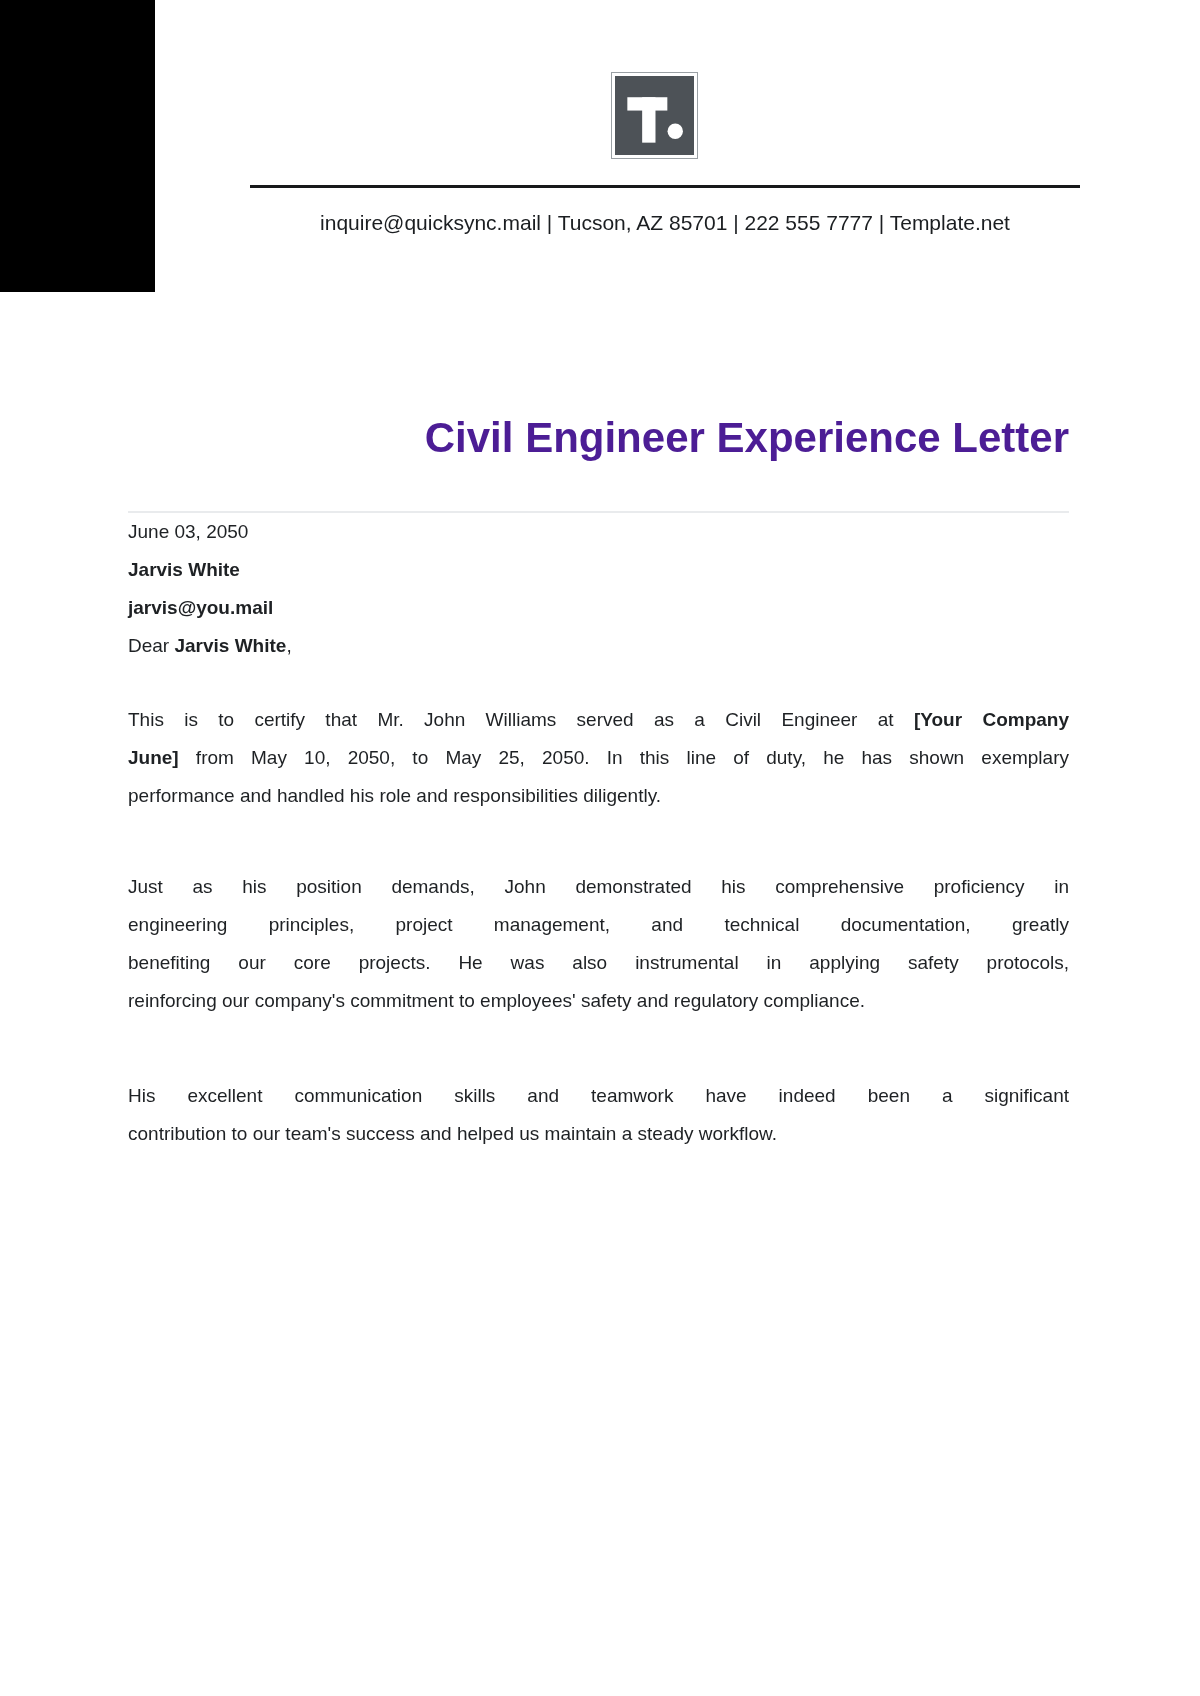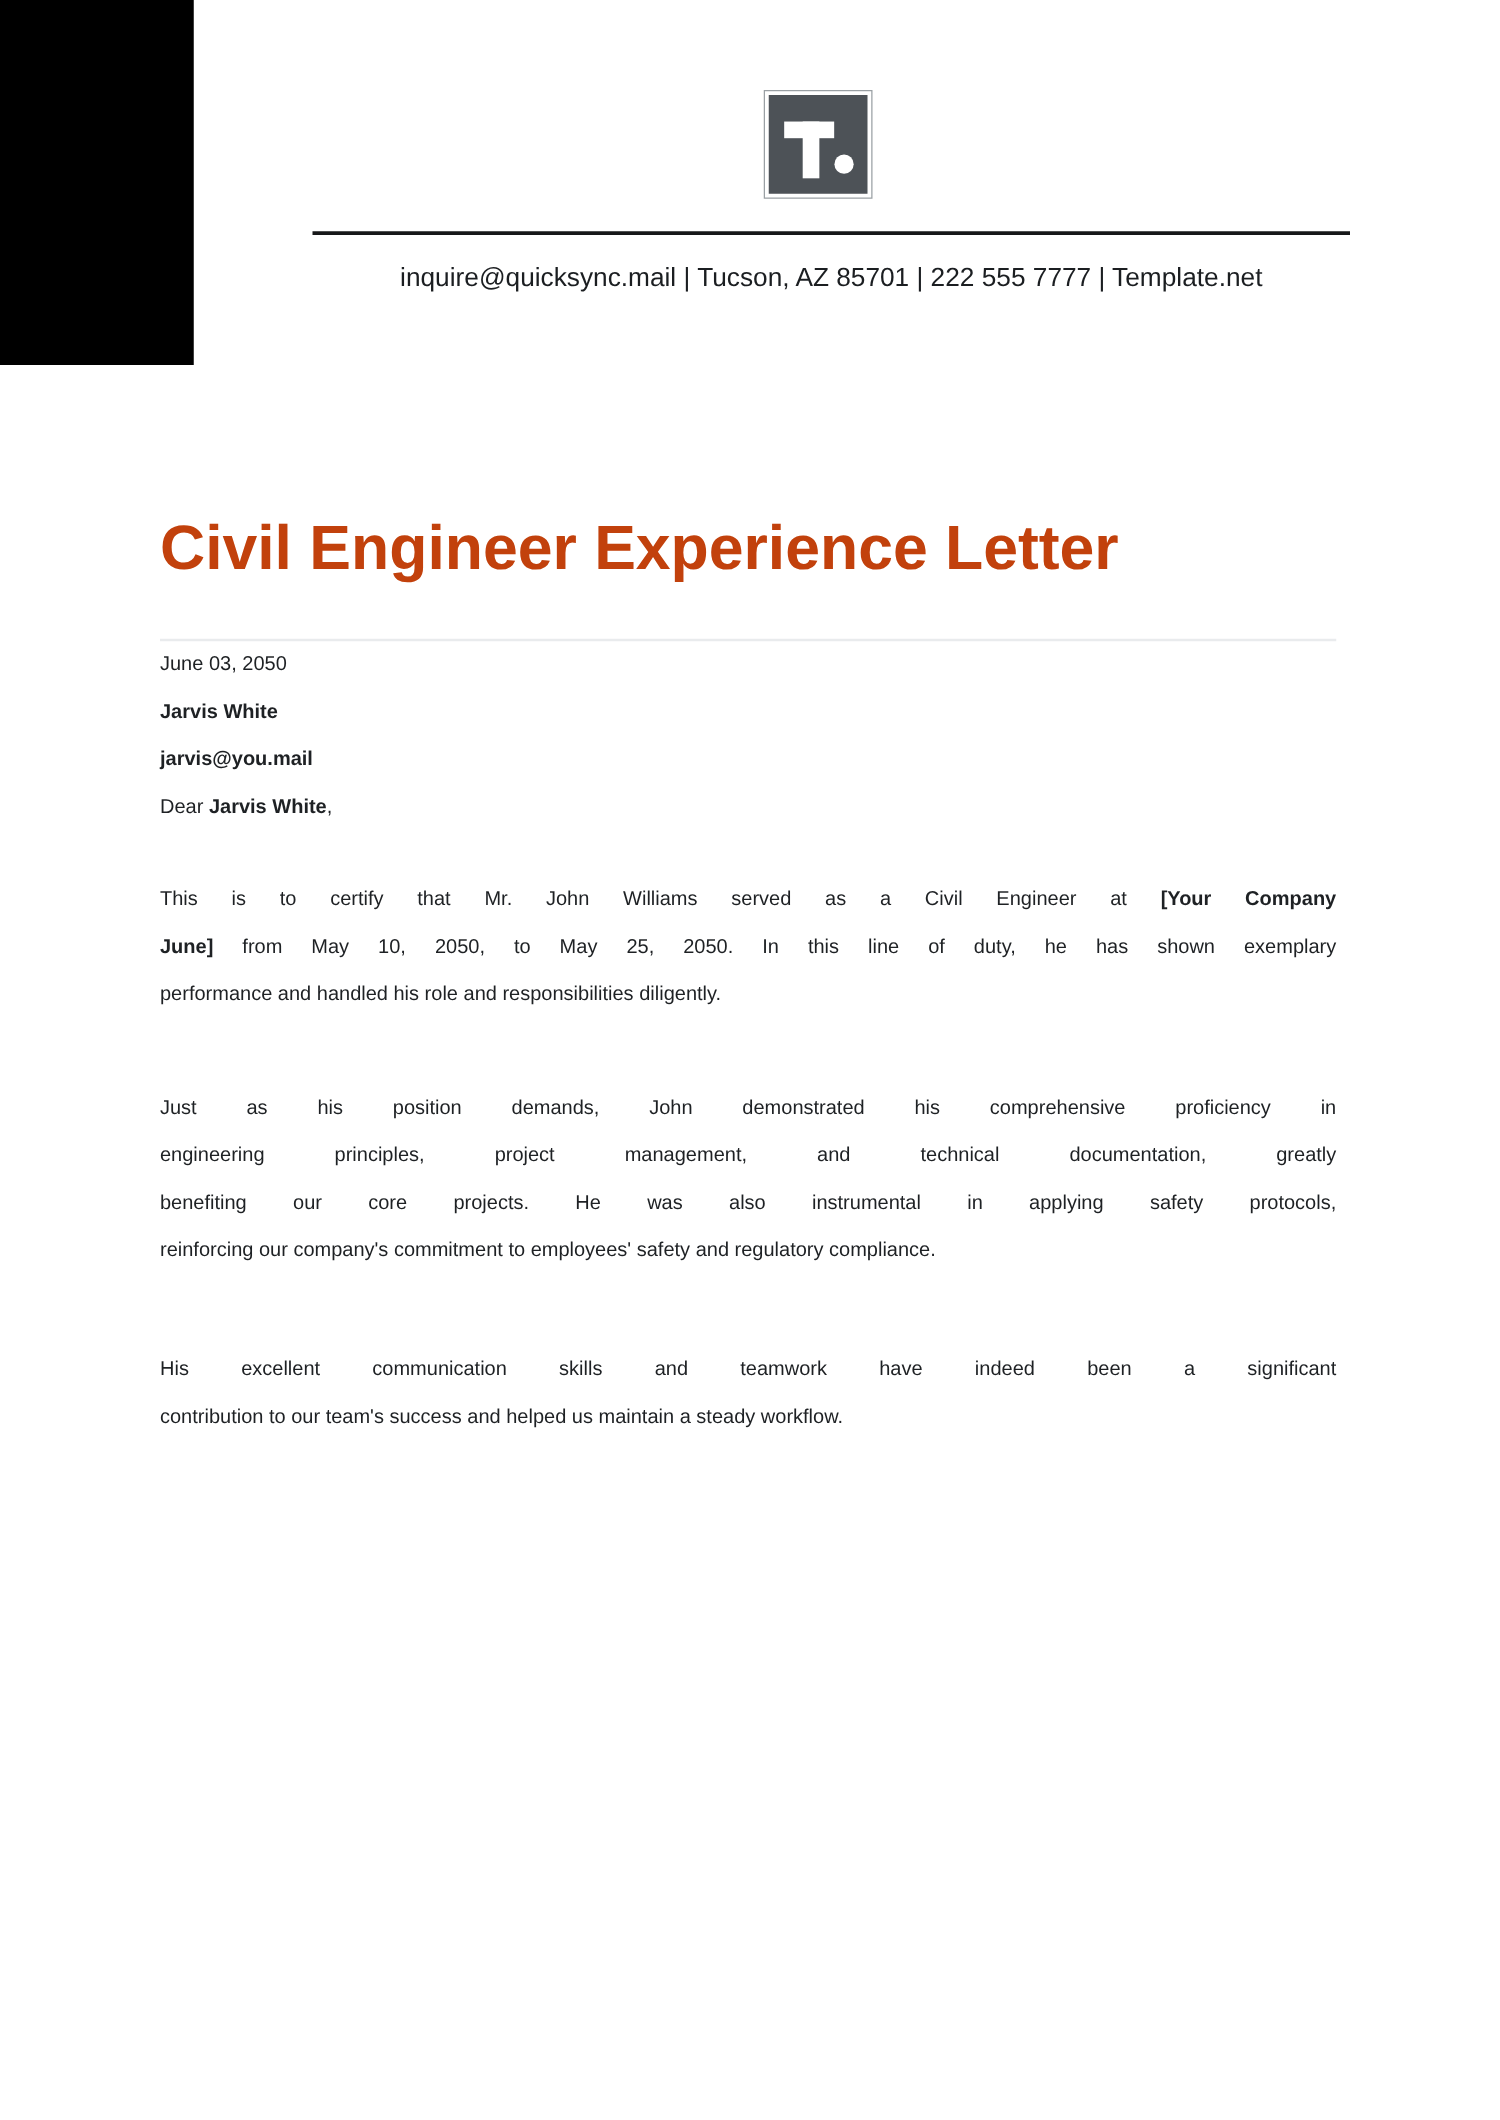--- a/index.html
+++ b/index.html
@@ -15,27 +15,27 @@
   }
   .logo-inner { width:100%; height:100%; }
   .logo-inner svg { display:block; width:100%; height:100%; }
   .header-rule { position:absolute; left:250px; top:185px; width:830px; height:3px; }
   .contact {
     position:absolute; left:250px; top:209px; width:830px;
     text-align:center; font-size:21px; line-height:28px; color:#1b1e21;
   }
   .title {
     position:absolute; left:128px; top:414px; width:941px; margin:0;
-    text-align:left; font-size:50px; line-height:48px; font-weight:bold;
-    color:#c2410c; letter-spacing:0px;
+    text-align:right; font-size:42px; line-height:48px; font-weight:bold;
+    color:#4c1d95; letter-spacing:0px;
   }
   .soft-rule { position:absolute; left:128px; top:511px; width:941px; height:2px; }
   .letter {
     position:absolute; left:128px; top:513px; width:941px;
-    font-size:16px; line-height:38px; color:#1e2124;
+    font-size:19px; line-height:38px; color:#1e2124;
   }
   .letter p { margin:0; }
   .date    { margin-top:56px; }
   .r-name  { margin-top:47px; font-weight:bold; }
   .r-role  { margin-top:14px; font-style:italic; }
   .r-email { margin-top:15px; font-weight:bold; }
   .greet   { margin-top:55px; }
   .para    { }
   .para.p1 { margin-top:36px; }
   .para.p2 { margin-top:53px; }

